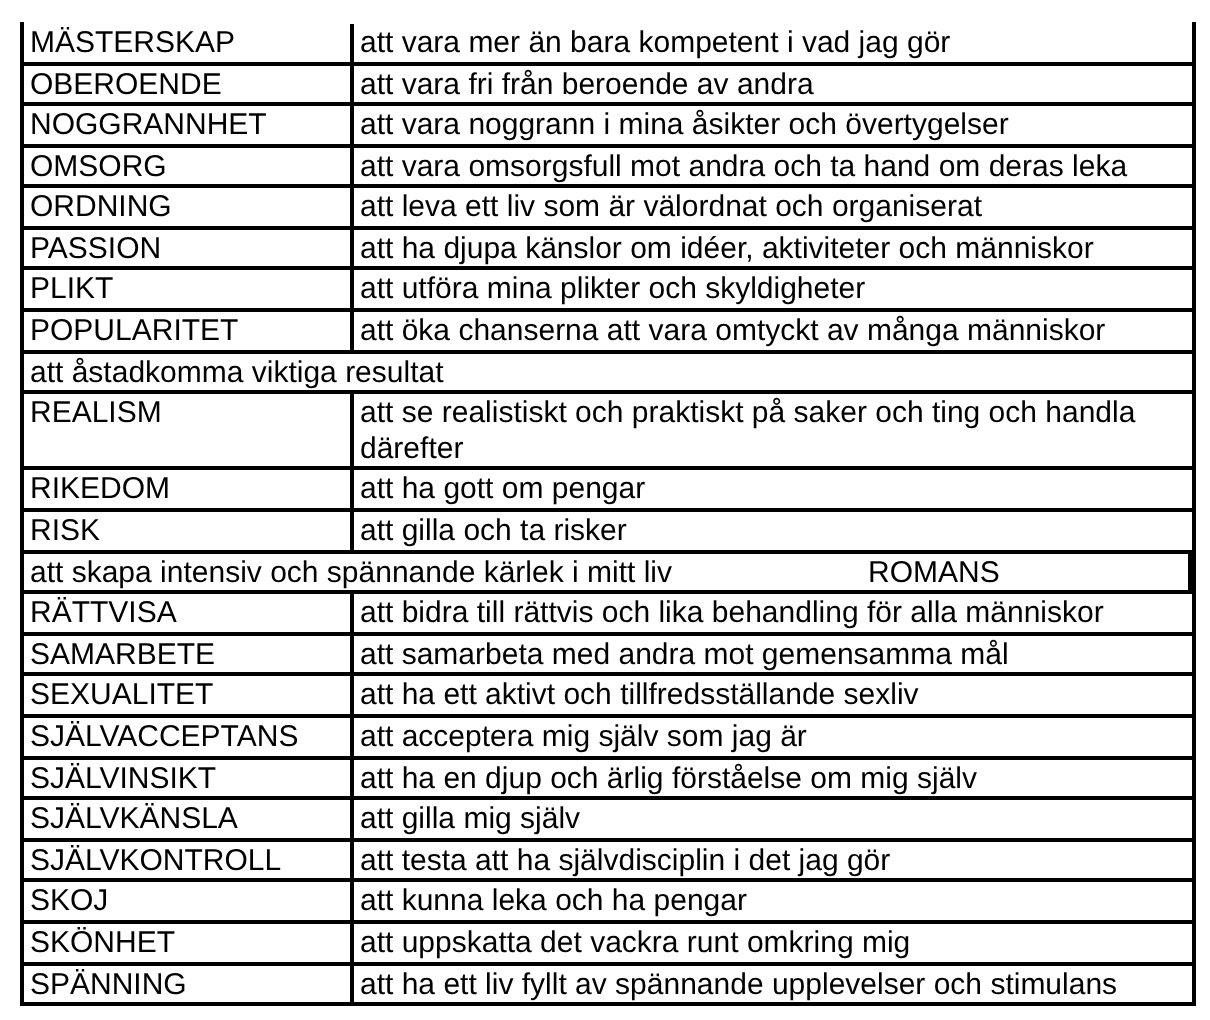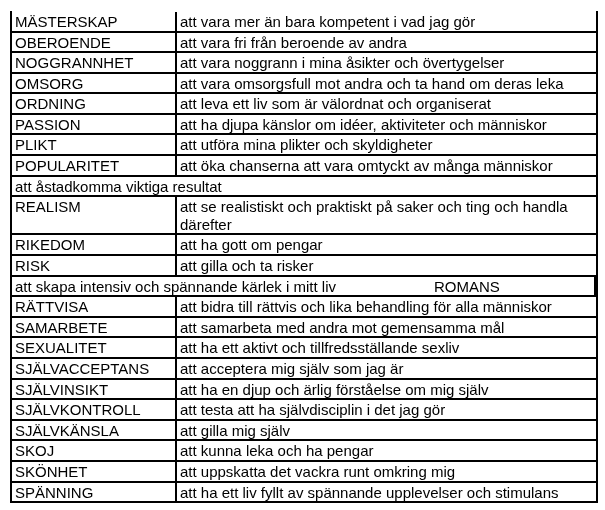--- a/index.html
+++ b/index.html
@@ -135,27 +135,27 @@
     <div class="cell term">SJÄLVACCEPTANS</div>
     <div class="cell definition">att acceptera mig själv som jag är</div>
   </div>
 
   <div class="trow">
     <div class="cell term">SJÄLVINSIKT</div>
     <div class="cell definition">att ha en djup och ärlig förståelse om mig själv</div>
   </div>
 
   <div class="trow">
-    <div class="cell term">SJÄLVKONTROLL</div>
-    <div class="cell definition">att testa att ha självdisciplin i det jag gör</div>
+    <div class="cell term">SJÄLVKÄNSLA</div>
+    <div class="cell definition">att gilla mig själv</div>
   </div>
 
   <div class="trow">
-    <div class="cell term">SJÄLVKÄNSLA</div>
-    <div class="cell definition">att gilla mig själv</div>
+    <div class="cell term">SJÄLVKONTROLL</div>
+    <div class="cell definition">att testa att ha självdisciplin i det jag gör</div>
   </div>
 
   <div class="trow">
     <div class="cell term">SKOJ</div>
     <div class="cell definition">att kunna leka och ha pengar</div>
   </div>
 
   <div class="trow">
     <div class="cell term">SKÖNHET</div>
     <div class="cell definition">att uppskatta det vackra runt omkring mig</div>

